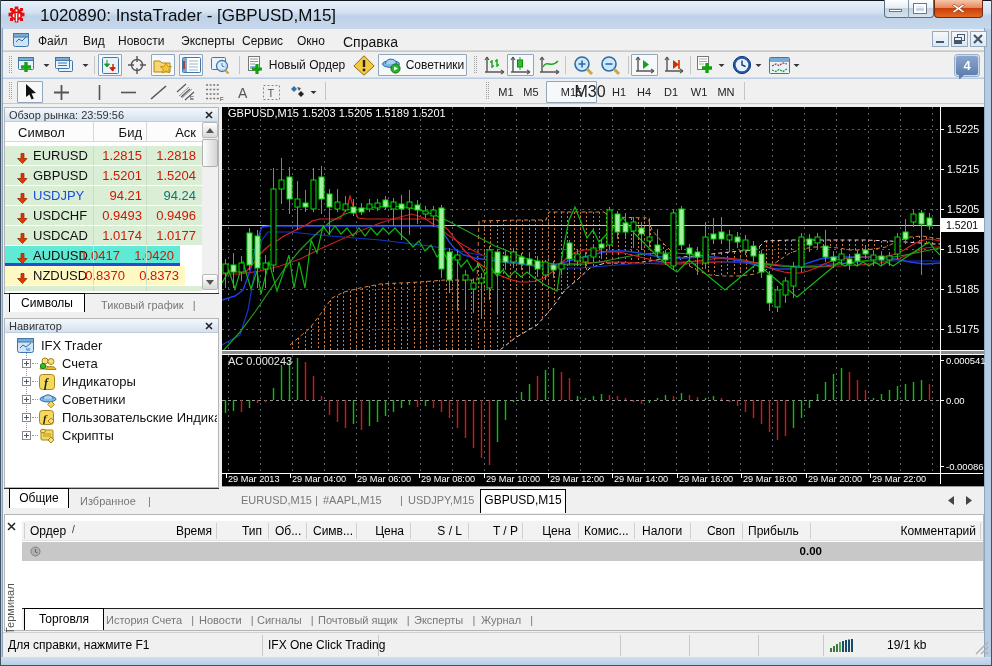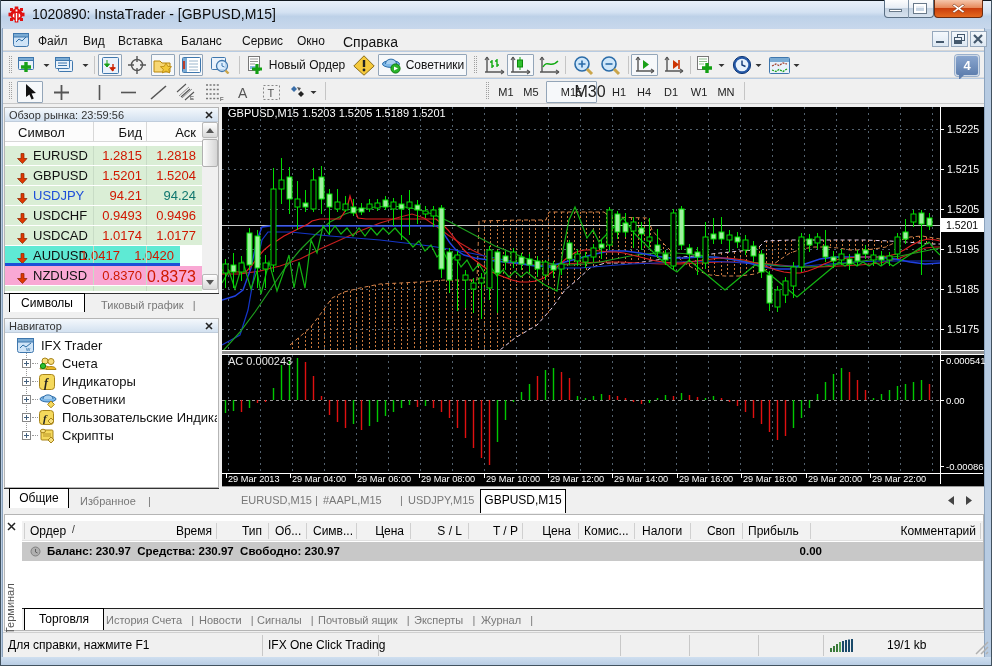--- a/index.html
+++ b/index.html
@@ -26,41 +26,41 @@
 <rect x="2" y="2" width="3" height="3"></rect>
       <rect x="12" y="2" width="3" height="3"></rect>
 <rect x="2" y="12" width="3" height="3"></rect>
       <rect x="12" y="12" width="3" height="3"></rect>
 </g>
 <path d="M7.6 3.4 h1.8 v2.2 h-1.8 Z" fill="#fff"></path>
 <path d="M7.8 7 v7.5 L8.5 16 L9.2 14.5 V7 Z" fill="#fff"></path>
 <path d="M6.3 7.2 C5 7.8 4.6 9 4.8 10.2 L6.3 12 V7.2 Z" fill="#fff"></path>
 <path d="M10.7 7.2 C12 7.8 12.4 9 12.2 10.2 L10.7 12 V7.2 Z" fill="#fff"></path>
 </svg>
-<div class="abs" style="left:32px;top:6px;font-size:14px;color:#0c0c0c">1020890: InstaTrader - [GBPUSD,M15]</div>
+<div class="abs" style="left:40px;top:6px;font-size:17px;color:#0c0c0c">1020890: InstaTrader - [GBPUSD,M15]</div>
 <div class="abs" style="left:884px;top:0;width:50px;height:18px;background:linear-gradient(#fdfdfd,#e8eef5 45%,#c5d3e2 50%,#d7e2ee);border:1px solid #5a6f84;border-top:none;border-radius:0 0 4px 4px">
     <div style="position:absolute;left:4px;top:9px;width:13px;height:3px;background:#fff;border:1px solid #6a7a8a"></div>
     <div style="position:absolute;left:29px;top:4px;width:12px;height:9px;border:2px solid #fff;box-shadow:0 0 0 1px #6a7a8a"></div>
   </div>
 <div class="abs" style="left:908px;top:0;width:1px;height:18px;background:#8195a8"></div>
 <div class="abs" style="left:934px;top:0;width:49px;height:18px;background:linear-gradient(#f5c6ab,#e78a5c 45%,#ca3e0c 50%,#e4691f);border:1px solid #6b2c10;border-top:none;border-radius:0 0 4px 4px">
 <svg style="position:absolute;left:17px;top:3px" width="13" height="11" viewBox="0 0 13 11">
       <path d="M2 1 L6.5 4.2 L11 1 L12.5 2.5 L8.5 5.5 L12.5 8.5 L11 10 L6.5 6.8 L2 10 L0.5 8.5 L4.5 5.5 L0.5 2.5 Z" fill="#fff" stroke="#7a3414" stroke-width="0.6"></path>
     </svg>
   </div>
 <div class="abs" style="left:3px;top:29px;width:981px;height:22px;background:#f0f0f0;border-bottom:1px solid #d5d5d5"></div>
 <svg class="abs" style="left:13px;top:33px" width="16" height="14" viewBox="0 0 16 14">
     <rect x="0.5" y="0.5" width="15" height="13" rx="2" fill="#cfe4f7" stroke="#3f77ad"></rect>
     <rect x="0.5" y="0.5" width="15" height="3.5" fill="#7aabd4" stroke="#3f77ad"></rect>
     <path d="M3 9 L6 6 L9 8 L13 4" stroke="#2e6da4" fill="none"></path>
   </svg>
 <div class="abs" style="left:38px;top:34px;font-size:12px;color:#111">Файл</div>
 <div class="abs" style="left:83px;top:34px;font-size:12px;color:#111">Вид</div>
-<div class="abs" style="left:118px;top:34px;font-size:12px;color:#111">Вставка</div>
-<div class="abs" style="left:181px;top:34px;font-size:12px;color:#111">Баланс</div>
+<div class="abs" style="left:118px;top:34px;font-size:12px;color:#111">Новости</div>
+<div class="abs" style="left:181px;top:34px;font-size:12px;color:#111">Эксперты</div>
 <div class="abs" style="left:242px;top:34px;font-size:12px;color:#111">Сервис</div>
 <div class="abs" style="left:297px;top:34px;font-size:12px;color:#111">Окно</div>
 <div class="abs" style="left:343px;top:34px;font-size:14px;color:#111">Справка</div>
 <div class="abs" style="left:932px;top:31px;width:17px;height:16px;background:linear-gradient(#f4f8fc,#dde8f3);border:1px solid #96a8bc"></div>
 <div class="abs" style="left:951px;top:31px;width:17px;height:16px;background:linear-gradient(#f4f8fc,#dde8f3);border:1px solid #96a8bc"></div>
 <div class="abs" style="left:970px;top:31px;width:17px;height:16px;background:linear-gradient(#f4f8fc,#dde8f3);border:1px solid #96a8bc"></div>
 <svg class="abs" style="left:936px;top:41px" width="9" height="3" viewBox="0 0 9 3">
     <rect width="8" height="2" fill="#44586c"></rect>
   </svg>
 <svg class="abs" style="left:954px;top:34px" width="11" height="10" viewBox="0 0 11 10">
@@ -387,27 +387,27 @@
 <div class="abs" style="left:5px;top:246px;width:175px;height:20px;background:#5eead4;border-bottom:3px solid #1d4ed8;overflow:hidden">
 <span style="position:absolute;left:12px;top:4px"><svg width="11" height="11" viewBox="0 0 11 11">
         <path d="M4 0.5 h3 v5 h3 L5.5 10.5 L0.5 5.5 h3.5 Z" fill="#e03800" stroke="#8a2200" stroke-width="0.7"></path>
       </svg></span>
 <span style="position:absolute;left:28px;top:2px;font-size:13px;color:#111">AUDUSD</span>
 <span style="position:absolute;right:60px;top:2px;font-size:13px;color:#d01800">1.0417</span>
 <span style="position:absolute;right:6px;top:2px;font-size:13px;color:#d01800">1.0420</span>
 <div style="position:absolute;left:88px;top:0;width:1px;height:20px;background:#c8dcc6"></div>
 <div style="position:absolute;left:141px;top:0;width:1px;height:20px;background:#c8dcc6"></div>
 </div>
-<div class="abs" style="left:5px;top:266px;width:197px;height:20px;background:#f9a8d4;border-bottom:1px solid #fff;overflow:hidden">
+<div class="abs" style="left:5px;top:266px;width:180px;height:20px;background:#fef9c3;border-bottom:1px solid #fff;overflow:hidden">
 <span style="position:absolute;left:12px;top:4px"><svg width="11" height="11" viewBox="0 0 11 11">
         <path d="M4 0.5 h3 v5 h3 L5.5 10.5 L0.5 5.5 h3.5 Z" fill="#e03800" stroke="#8a2200" stroke-width="0.7"></path>
       </svg></span>
 <span style="position:absolute;left:28px;top:2px;font-size:13px;color:#111">NZDUSD</span>
 <span style="position:absolute;right:60px;top:2px;font-size:13px;color:#d01800">0.8370</span>
-<span style="position:absolute;right:6px;top:2px;font-size:16px;color:#d01800">0.8373</span>
+<span style="position:absolute;right:6px;top:2px;font-size:13px;color:#d01800">0.8373</span>
 <div style="position:absolute;left:88px;top:0;width:1px;height:20px;background:#c8dcc6"></div>
 <div style="position:absolute;left:141px;top:0;width:1px;height:20px;background:#c8dcc6"></div>
 </div>
 <div class="abs" style="left:5px;top:286px;width:197px;height:6px;background:#daeed6;border-bottom:1px solid #fff;overflow:hidden">
 <span style="position:absolute;left:12px;top:4px"></span>
 <span style="position:absolute;left:28px;top:2px;font-size:13px;color:#111">EURJPY</span>
 <span style="position:absolute;right:60px;top:2px;font-size:13px;color:#d01800">139.75</span>
 <span style="position:absolute;right:6px;top:2px;font-size:13px;color:#d01800">139.79</span>
 <div style="position:absolute;left:88px;top:0;width:1px;height:20px;background:#c8dcc6"></div>
 <div style="position:absolute;left:141px;top:0;width:1px;height:20px;background:#c8dcc6"></div>
@@ -713,21 +713,20 @@
 <div class="abs" style="left:634px;top:523px;width:1px;height:16px;background:#d0d0d0"></div>
 <div class="abs" style="left:690px;top:523px;width:1px;height:16px;background:#d0d0d0"></div>
 <div class="abs" style="left:742px;top:523px;width:1px;height:16px;background:#d0d0d0"></div>
 <div class="abs" style="left:810px;top:523px;width:1px;height:16px;background:#d0d0d0"></div>
 <div class="abs" style="left:980px;top:523px;width:1px;height:16px;background:#d0d0d0"></div>
 <div class="abs" style="left:22px;top:542px;width:961px;height:19px;background:#c8c8c8">
 <svg style="position:absolute;left:8px;top:4px" width="11" height="11" viewBox="0 0 11 11">
       <circle cx="5.5" cy="5.5" r="4.5" fill="#b0b0b0" stroke="#808080"></circle>
       <path d="M5.5 3 v3 l2 1" stroke="#606060" fill="none"></path>
     </svg>
-<span style="position:absolute;left:25px;top:3px;font-size:11.5px;font-weight:bold;color:#000">Баланс: 230.97&nbsp; Средства: 230.97&nbsp; Свободно: 230.97</span>
 <span style="position:absolute;left:720px;top:3px;width:80px;text-align:right;font-size:11.5px;font-weight:bold;color:#000">0.00</span>
 </div>
 <div class="abs" style="left:22px;top:608px;width:961px;height:22px;background:#f0f0f0;border-top:1px solid #222">
 <div class="tab-on" style="left:2px;top:-1px;width:80px;height:22px;line-height:21px">Торговля</div>
 <span class="tab-off" style="left:84px;top:5px">История Счета&nbsp;&nbsp;&nbsp;|</span>
 <span class="tab-off" style="left:177px;top:5px">Новости&nbsp;&nbsp;&nbsp;|</span>
 <span class="tab-off" style="left:235px;top:5px">Сигналы&nbsp;&nbsp;&nbsp;|</span>
 <span class="tab-off" style="left:296px;top:5px">Почтовый ящик&nbsp;&nbsp;&nbsp;|</span>
 <span class="tab-off" style="left:392px;top:5px">Эксперты&nbsp;&nbsp;&nbsp;|</span>
 <span class="tab-off" style="left:459px;top:5px">Журнал&nbsp;&nbsp;&nbsp;|</span>

